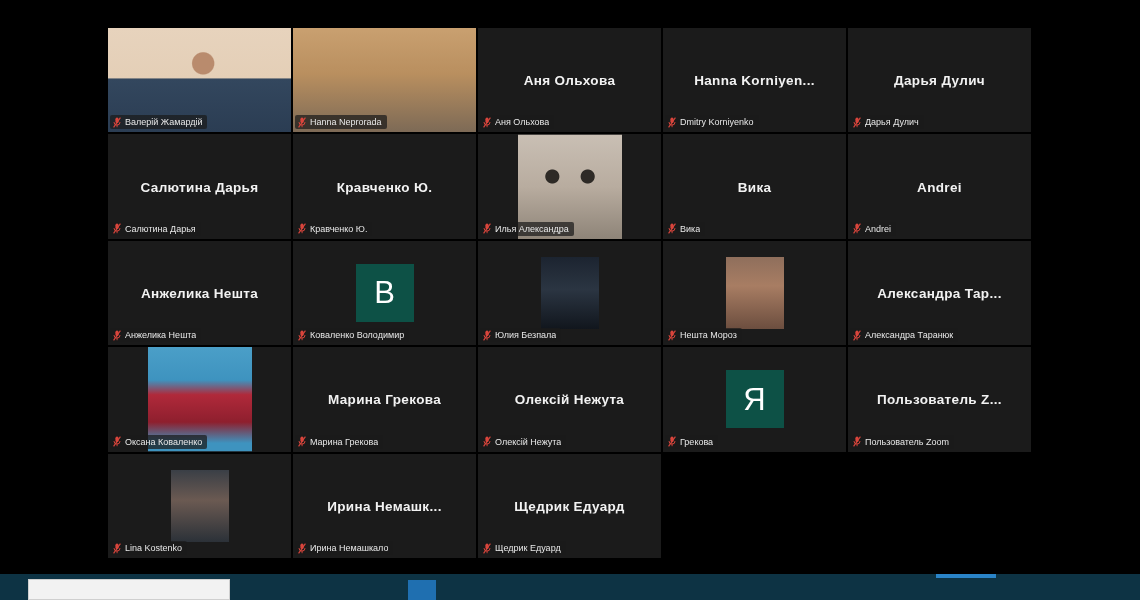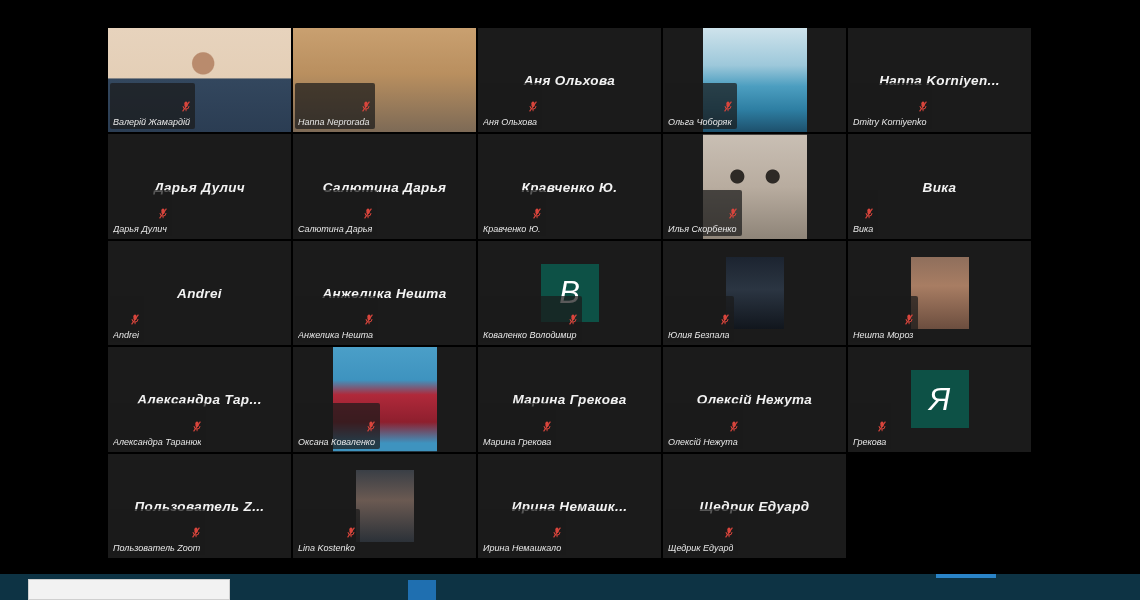--- a/index.html
+++ b/index.html
@@ -26,21 +26,20 @@
     grid-template-columns: repeat(5, 1fr);
     grid-template-rows: repeat(5, 1fr);
     gap: 2px 2px;
     background: #000000;
   }
 
   .tile {
     position: relative;
     background: #1b1b1b;
     overflow: hidden;
-    font-style: italic;
   }
   .tile.speaking {
     outline: 2px solid #c8e05a;
     outline-offset: -2px;
   }
 
   
   .tile-name-center {
     position: absolute;
     left: 0; right: 0;
@@ -93,27 +92,26 @@
     width: 104px; height: 105px;
   }
 
   
   .name-bar {
     position: absolute;
     left: 2px;
     bottom: 3px;
     max-width: calc(100% - 6px);
     display: flex;
-    align-items: flex-end;
+    align-items: center;
     gap: 4px;
-    padding: 18px 5px 1px 3px;
+    padding: 1px 5px 1px 3px;
     background: rgba(26,26,26,.72);
     border-radius: 2px;
     z-index: 5;
-    flex-direction: column;
   }
   .name-bar .label {
     color: #e8e8e8;
     font-size: 9px;
     line-height: 12px;
     white-space: nowrap;
     overflow: hidden;
     text-overflow: ellipsis;
   }
   .mic-icon {
@@ -235,36 +233,20 @@
               <rect x="2.4" y="0.6" width="3.2" height="5.6" rx="1.6" fill="#d9453c"></rect>
               <path d="M1 5.1 A3 3 0 0 0 7 5.1" stroke="#d9453c" stroke-width="1" fill="none"></path>
               <rect x="3.6" y="7.6" width="0.9" height="2.6" fill="#d9453c"></rect>
               <line x1="0.6" y1="10.4" x2="7.4" y2="0.6" stroke="#d9453c" stroke-width="1.1"></line>
             </svg>
           </span>
           <span class="label">Аня Ольхова</span>
         </div>
       </div>
       <div class="tile">
-        <div class="media tall">
-          <div class="ph ph-olha"></div>
-        </div>
-        <div class="name-bar">
-          <span class="mic-icon">
-            <svg width="8" height="11" viewBox="0 0 8 11" xmlns="http://www.w3.org/2000/svg">
-              <rect x="2.4" y="0.6" width="3.2" height="5.6" rx="1.6" fill="#d9453c"></rect>
-              <path d="M1 5.1 A3 3 0 0 0 7 5.1" stroke="#d9453c" stroke-width="1" fill="none"></path>
-              <rect x="3.6" y="7.6" width="0.9" height="2.6" fill="#d9453c"></rect>
-              <line x1="0.6" y1="10.4" x2="7.4" y2="0.6" stroke="#d9453c" stroke-width="1.1"></line>
-            </svg>
-          </span>
-          <span class="label">Ольга Чоборяк</span>
-        </div>
-      </div>
-      <div class="tile">
         <div class="tile-name-center">Hanna  Korniyen...</div>
         <div class="name-bar">
           <span class="mic-icon">
             <svg width="8" height="11" viewBox="0 0 8 11" xmlns="http://www.w3.org/2000/svg">
               <rect x="2.4" y="0.6" width="3.2" height="5.6" rx="1.6" fill="#d9453c"></rect>
               <path d="M1 5.1 A3 3 0 0 0 7 5.1" stroke="#d9453c" stroke-width="1" fill="none"></path>
               <rect x="3.6" y="7.6" width="0.9" height="2.6" fill="#d9453c"></rect>
               <line x1="0.6" y1="10.4" x2="7.4" y2="0.6" stroke="#d9453c" stroke-width="1.1"></line>
             </svg>
           </span>
@@ -319,21 +301,21 @@
         </div>
         <div class="name-bar">
           <span class="mic-icon">
             <svg width="8" height="11" viewBox="0 0 8 11" xmlns="http://www.w3.org/2000/svg">
               <rect x="2.4" y="0.6" width="3.2" height="5.6" rx="1.6" fill="#d9453c"></rect>
               <path d="M1 5.1 A3 3 0 0 0 7 5.1" stroke="#d9453c" stroke-width="1" fill="none"></path>
               <rect x="3.6" y="7.6" width="0.9" height="2.6" fill="#d9453c"></rect>
               <line x1="0.6" y1="10.4" x2="7.4" y2="0.6" stroke="#d9453c" stroke-width="1.1"></line>
             </svg>
           </span>
-          <span class="label">Илья Скорбенко</span>
+          <span class="label">Илья Александра</span>
         </div>
       </div>
       <div class="tile">
         <div class="tile-name-center">Вика</div>
         <div class="name-bar">
           <span class="mic-icon">
             <svg width="8" height="11" viewBox="0 0 8 11" xmlns="http://www.w3.org/2000/svg">
               <rect x="2.4" y="0.6" width="3.2" height="5.6" rx="1.6" fill="#d9453c"></rect>
               <path d="M1 5.1 A3 3 0 0 0 7 5.1" stroke="#d9453c" stroke-width="1" fill="none"></path>
               <rect x="3.6" y="7.6" width="0.9" height="2.6" fill="#d9453c"></rect>

